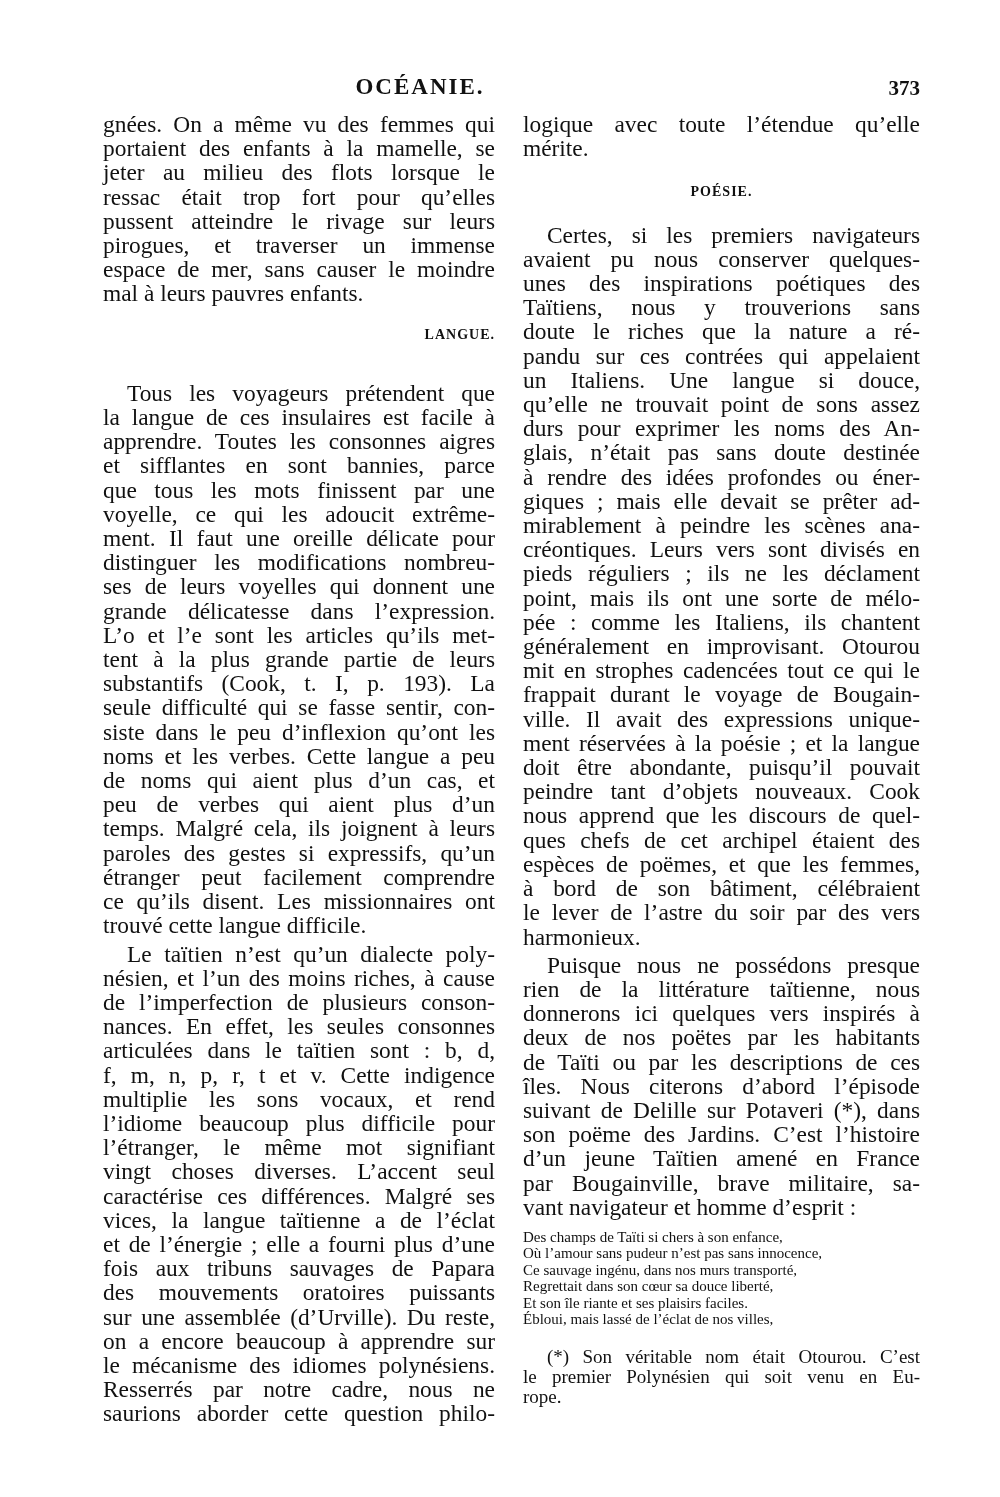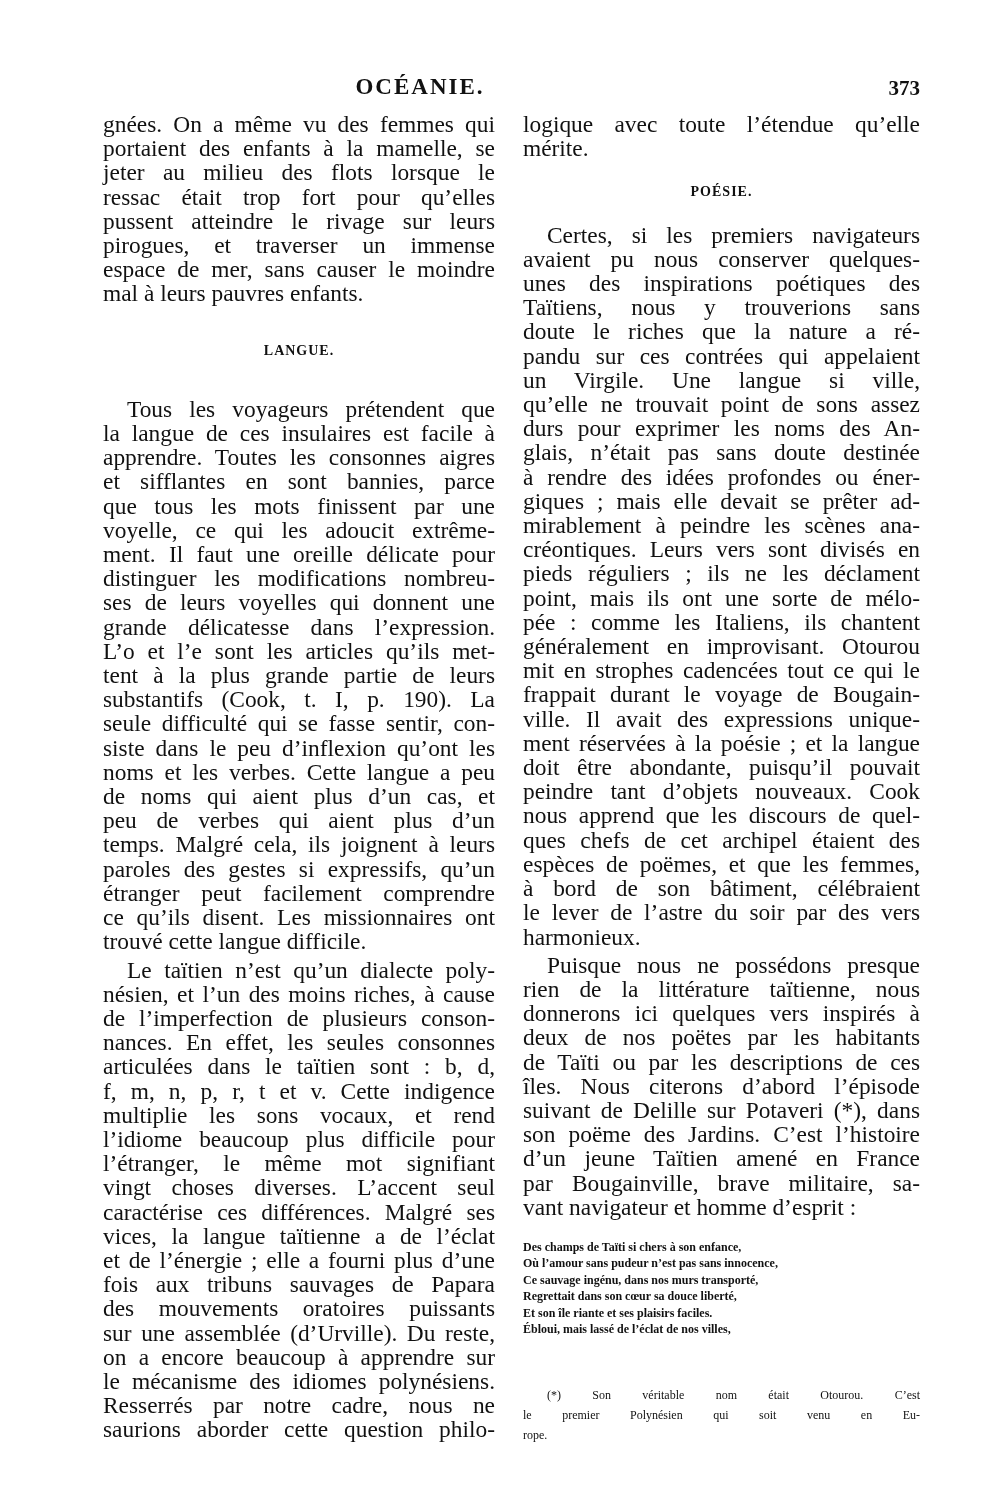--- a/index.html
+++ b/index.html
@@ -25,29 +25,29 @@
   }
   .col-left { left: 103px; width: 392px; }
   .col-right { left: 523px; width: 397px; }
   .line { display: block; white-space: nowrap; text-align: justify; text-align-last: justify; }
   .line.last { text-align-last: left; }
   .indent { padding-left: 24px; }
   .section-title {
     display: block; text-align: center; font-size: 13px; font-weight: bold;
     letter-spacing: 1px; font-variant: small-caps;
   }
-  .sec-langue { margin-top: 33px; margin-bottom: 34px; font-size: 14px; }
+  .sec-langue { margin-top: 17px; margin-bottom: 34px; font-size: 14px; text-align: right; }
   .sec-poesie { margin-top: 20px; margin-bottom: 18px; font-size: 14px; }
   .para-gap { margin-top: 4px; }
   .verse {
-    margin-top: 20px; font-size: 12px; line-height: 16.4px; font-weight: bold;
+    margin-top: 10px; font-size: 15px; line-height: 16.4px; font-weight: normal;
   }
   .verse .vline { display: block; white-space: nowrap; }
   .footnote {
-    margin-top: 48px; font-size: 12px; line-height: 20px;
+    margin-top: 20px; font-size: 19px; line-height: 20px;
   }
   .footnote .line { text-align-last: justify; }
   .footnote .line.last { text-align-last: left; }
 </style>
 </head>
 <body>
 
 <div class="running-head">
   <div class="running-title">OCÉANIE.</div>
   <div class="page-number">373</div>
@@ -71,21 +71,21 @@
       <span class="line">apprendre. Toutes les consonnes aigres</span>
       <span class="line">et sifflantes en sont bannies, parce</span>
       <span class="line">que tous les mots finissent par une</span>
       <span class="line">voyelle, ce qui les adoucit extrême-</span>
       <span class="line">ment. Il faut une oreille délicate pour</span>
       <span class="line">distinguer les modifications nombreu-</span>
       <span class="line">ses de leurs voyelles qui donnent une</span>
       <span class="line">grande délicatesse dans l’expression.</span>
       <span class="line">L’o et l’e sont les articles qu’ils met-</span>
       <span class="line">tent à la plus grande partie de leurs</span>
-      <span class="line">substantifs (Cook, t. I, p. 190). La</span>
+      <span class="line">substantifs (Cook, t. I, p. 193). La</span>
       <span class="line">seule difficulté qui se fasse sentir, con-</span>
       <span class="line">siste dans le peu d’inflexion qu’ont les</span>
       <span class="line">noms et les verbes. Cette langue a peu</span>
       <span class="line">de noms qui aient plus d’un cas, et</span>
       <span class="line">peu de verbes qui aient plus d’un</span>
       <span class="line">temps. Malgré cela, ils joignent à leurs</span>
       <span class="line">paroles des gestes si expressifs, qu’un</span>
       <span class="line">étranger peut facilement comprendre</span>
       <span class="line">ce qu’ils disent. Les missionnaires ont</span>
       <span class="line last">trouvé cette langue difficile.</span>
@@ -120,21 +120,21 @@
       <span class="line last">mérite.</span>
     </div>
   <div class="section-title sec-poesie">POÉSIE.</div>
   <div>
       <span class="line indent">Certes, si les premiers navigateurs</span>
       <span class="line">avaient pu nous conserver quelques-</span>
       <span class="line">unes des inspirations poétiques des</span>
       <span class="line">Taïtiens, nous y trouverions sans</span>
       <span class="line">doute le riches que la nature a ré-</span>
       <span class="line">pandu sur ces contrées qui appelaient</span>
-      <span class="line">un Virgile. Une langue si ville,</span>
+      <span class="line">un Italiens. Une langue si douce,</span>
       <span class="line">qu’elle ne trouvait point de sons assez</span>
       <span class="line">durs pour exprimer les noms des An-</span>
       <span class="line">glais, n’était pas sans doute destinée</span>
       <span class="line">à rendre des idées profondes ou éner-</span>
       <span class="line">giques ; mais elle devait se prêter ad-</span>
       <span class="line">mirablement à peindre les scènes ana-</span>
       <span class="line">créontiques. Leurs vers sont divisés en</span>
       <span class="line">pieds réguliers ; ils ne les déclament</span>
       <span class="line">point, mais ils ont une sorte de mélo-</span>
       <span class="line">pée : comme les Italiens, ils chantent</span>

